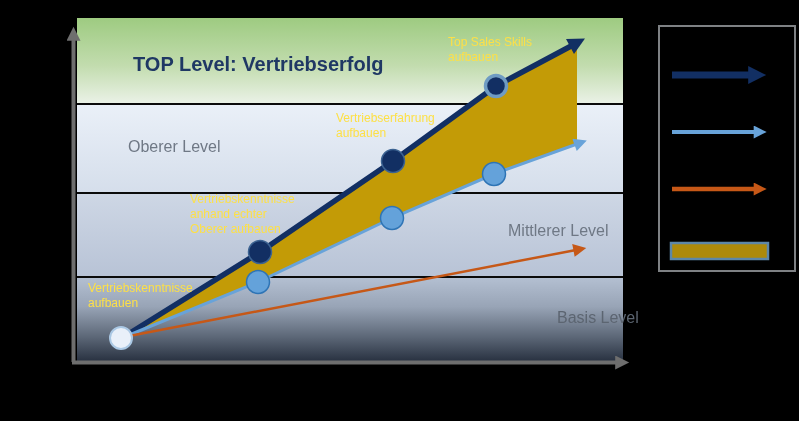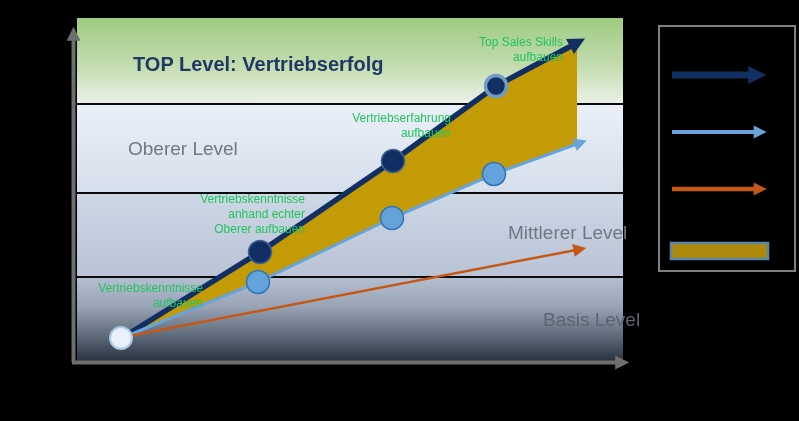--- a/index.html
+++ b/index.html
@@ -14,25 +14,25 @@
   .band-oberer{top:86px;height:89px;background:linear-gradient(180deg,#eaf0f8 0%,#d5deeb 100%);}
   .band-mittlerer{top:175px;height:84px;background:linear-gradient(180deg,#ced7e5 0%,#b8c3d6 100%);}
   .band-basis{top:259px;height:85px;background:linear-gradient(180deg,#b4c0d2 0%,#98a4b6 35%,#5d6878 70%,#27303f 100%);}
   .hline{position:absolute;left:0;width:100%;height:2px;background:#0b0b0b;}
   .h1{top:85px}.h2{top:174px}.h3{top:258px}
   svg.overlay{position:absolute;left:0;top:0;}
   .toplabel{
     position:absolute;left:133px;top:53px;
     font-size:20px;font-weight:bold;color:#1f3864;white-space:nowrap;
   }
-  .lvl{position:absolute;font-size:19px;color:#6f7885;white-space:nowrap;}
+  .lvl{position:absolute;font-size:16px;color:#6f7885;white-space:nowrap;}
   .lvl-oberer{left:128px;top:138px;}
   .lvl-mittlerer{left:508px;top:222px;}
-  .lvl-basis{left:543px;top:309px;color:#5c6571;}
-  .ms{position:absolute;width:115px;text-align:right;font-size:12px;line-height:15px;color:#22c55e;}
+  .lvl-basis{left:557px;top:309px;color:#5c6571;}
+  .ms{position:absolute;width:115px;text-align:left;font-size:12px;line-height:15px;color:#fde047;}
   .ms0{left:88px;top:281px;}
   .ms1{left:190px;top:192px;}
   .ms2{left:336px;top:111px;}
   .ms3{left:448px;top:35px;}
   .legend{
     position:absolute;left:658px;top:25px;width:138px;height:247px;
     border:2px solid #7e8184;box-sizing:border-box;background:transparent;
   }
 </style>
 </head>

